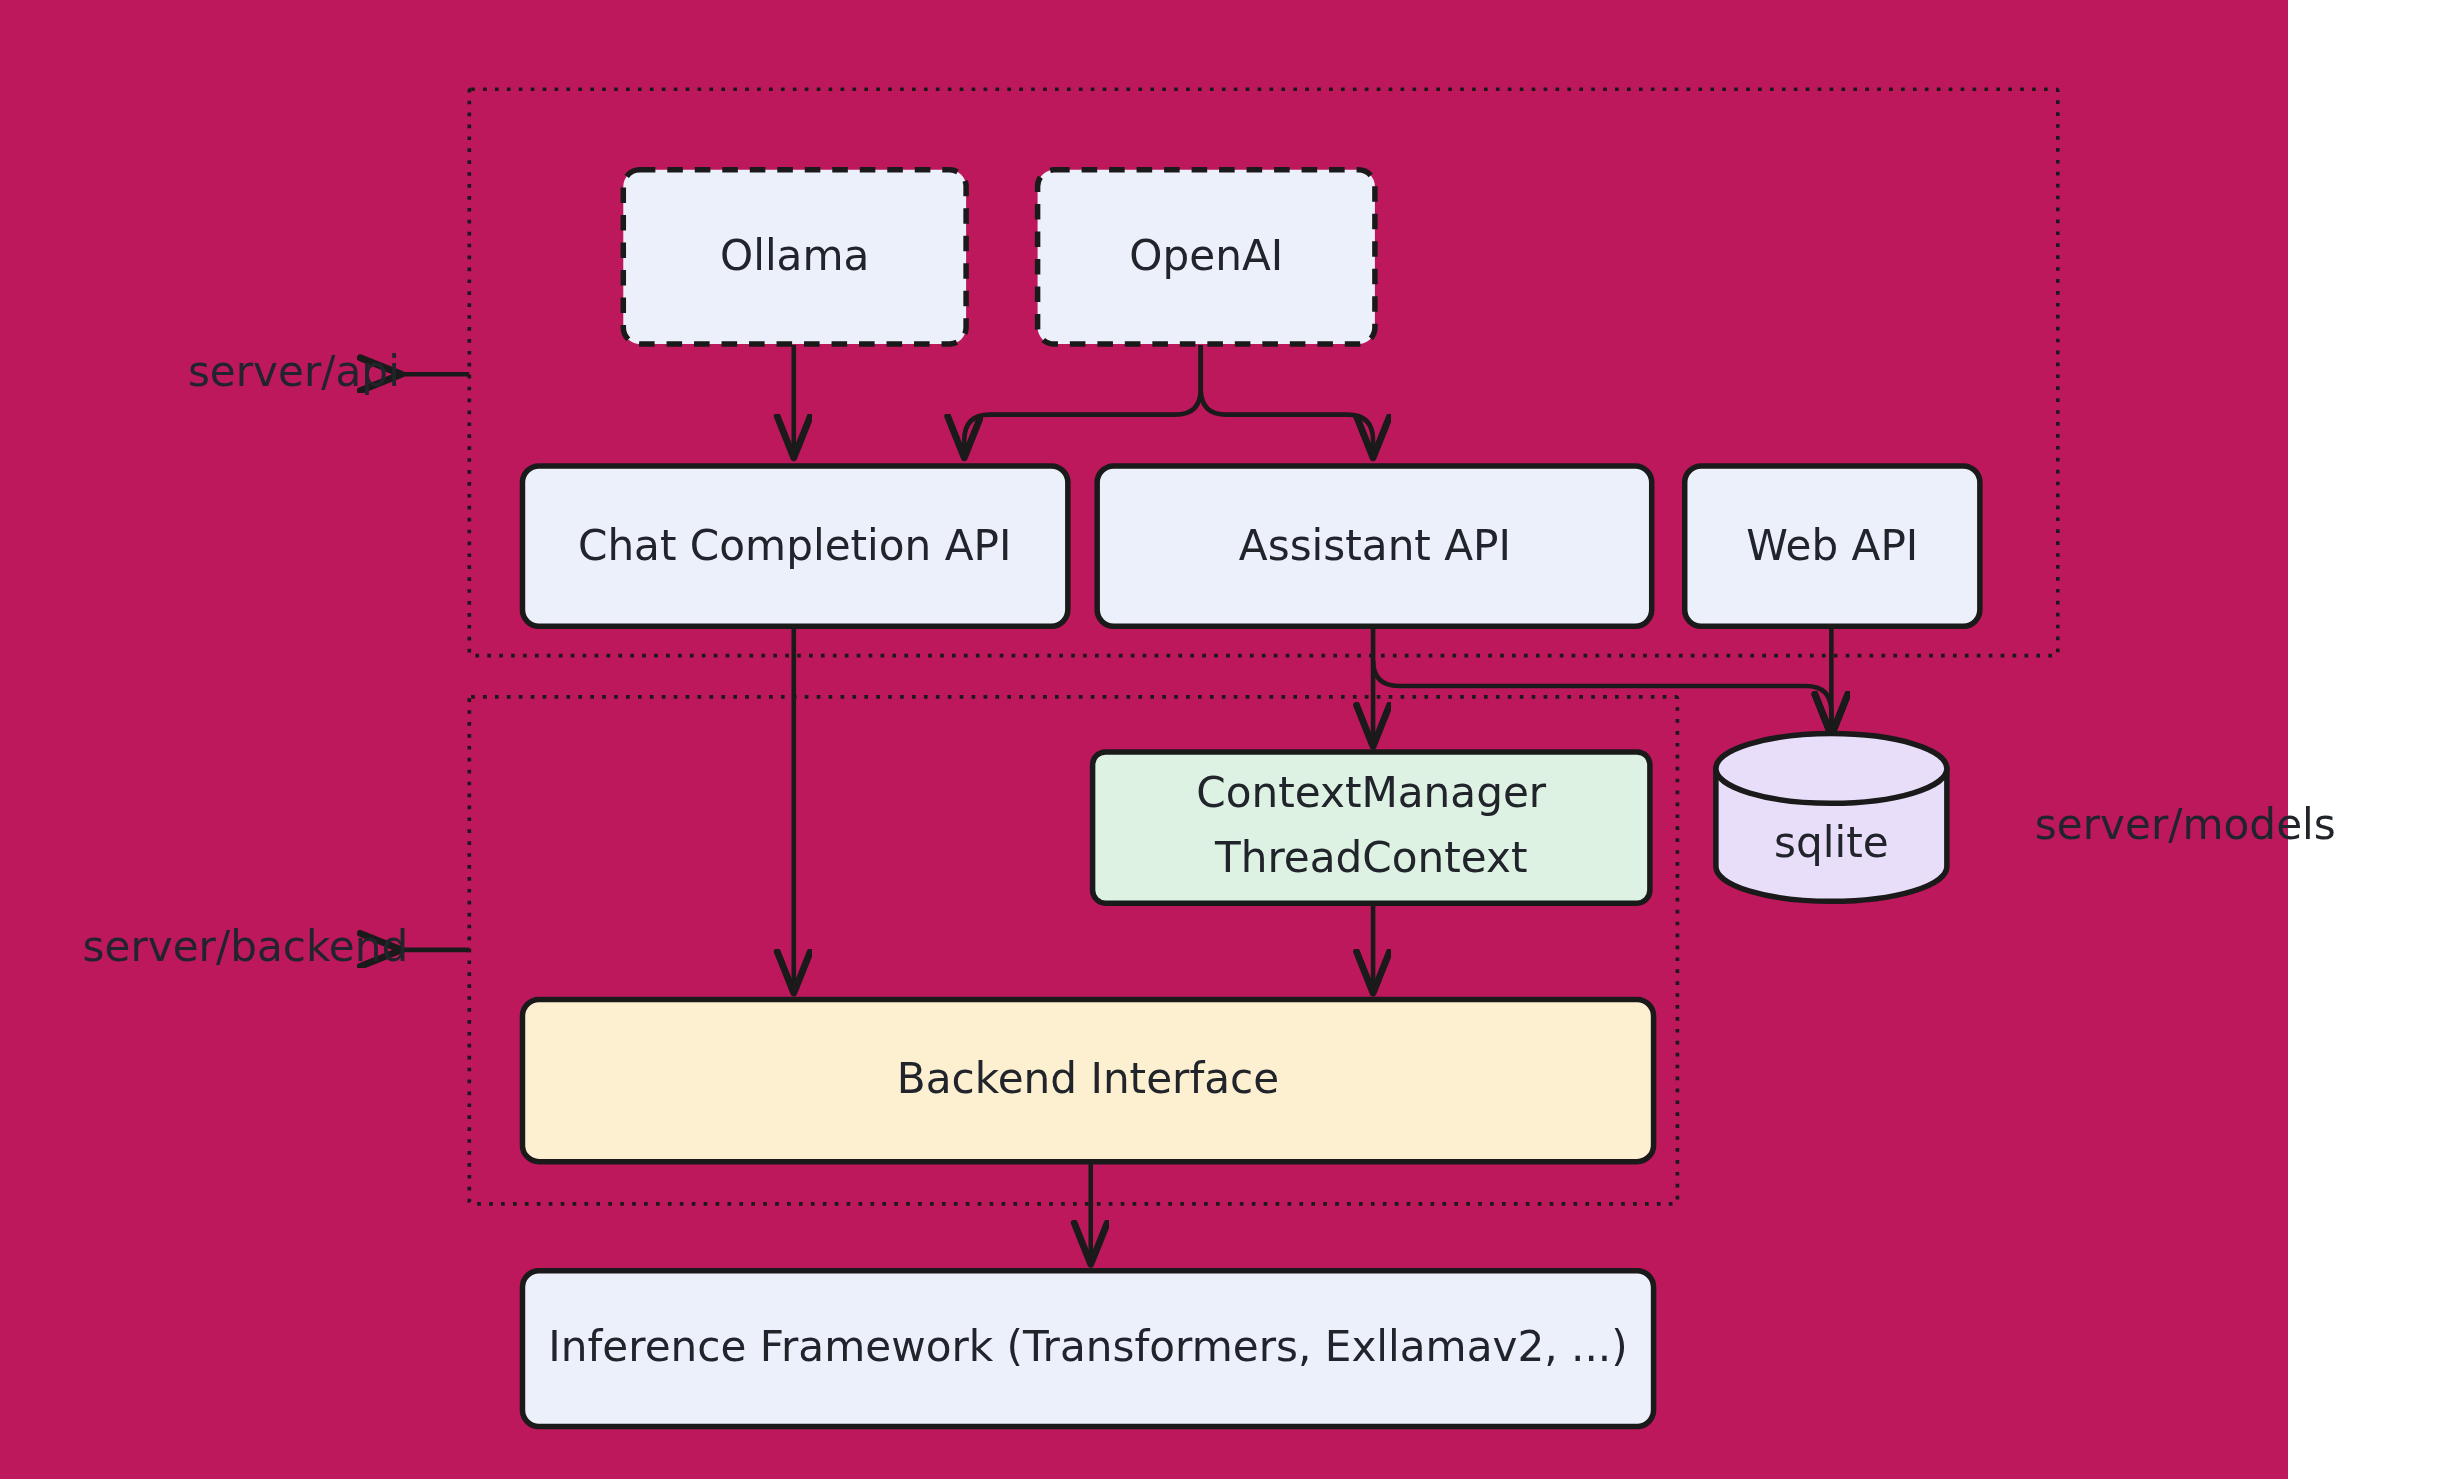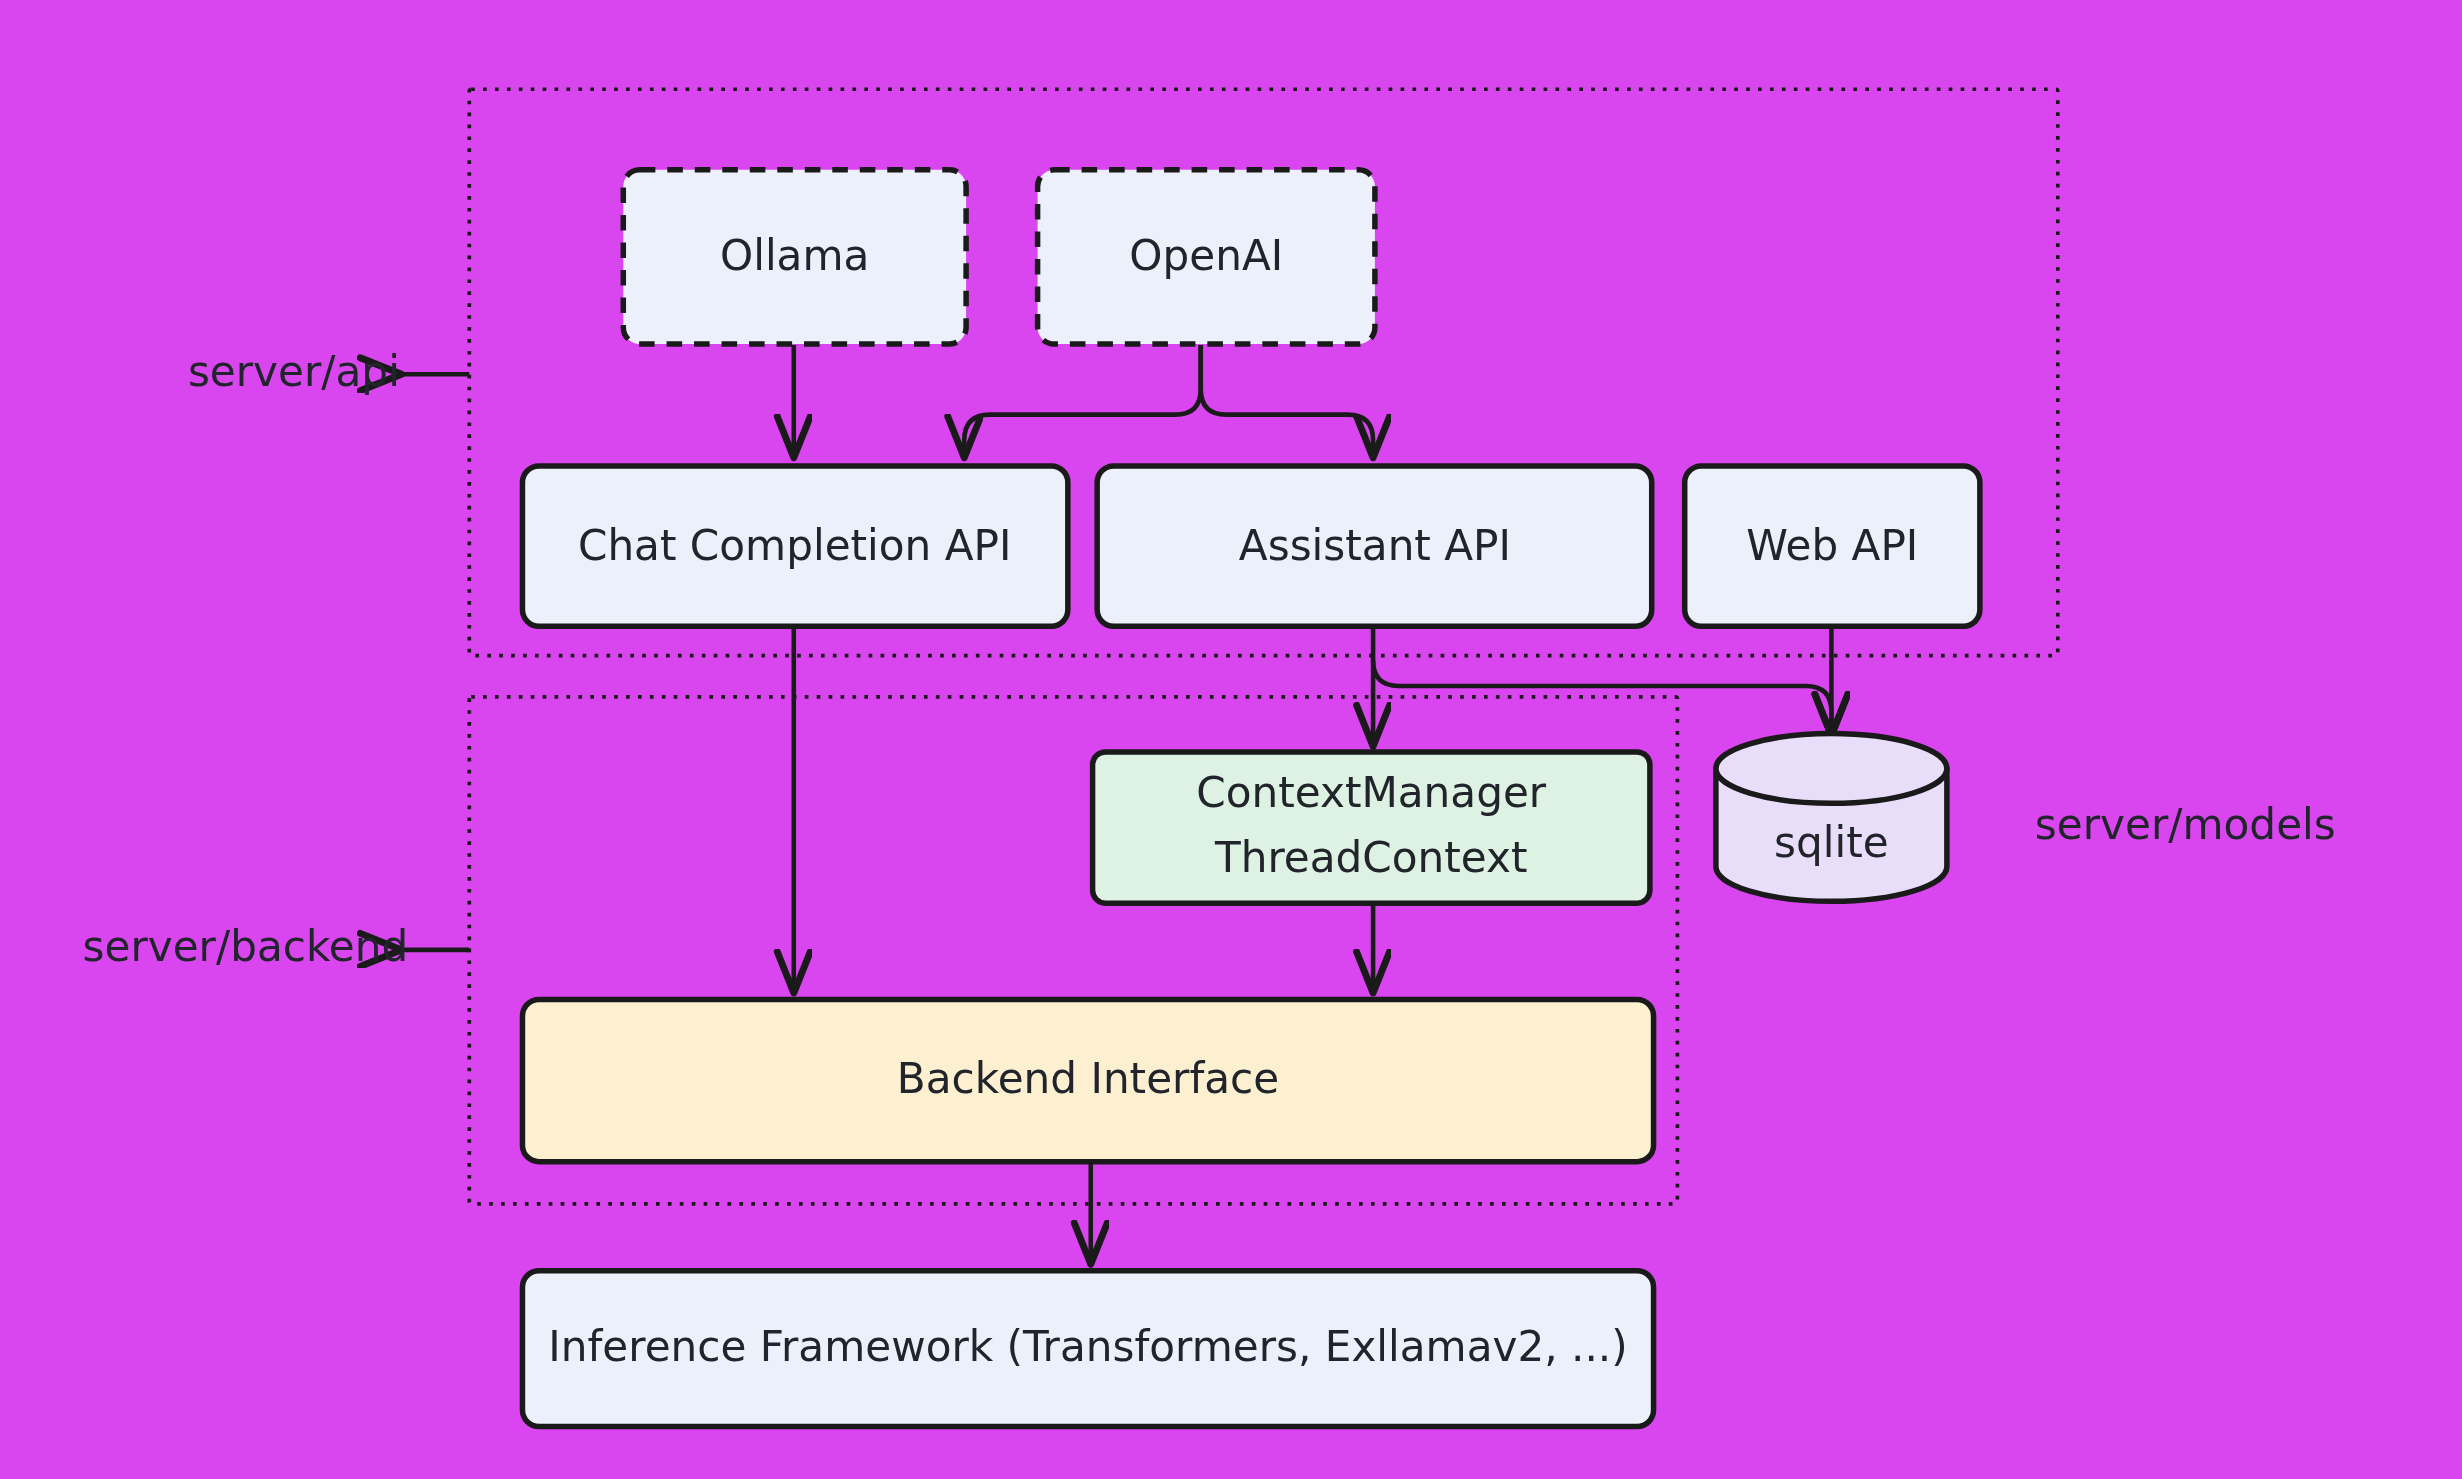--- a/index.html
+++ b/index.html
@@ -9,23 +9,23 @@
   }
   body {
     font-family: "DejaVu Sans", "Liberation Sans", sans-serif;
     width: 2462px;
     height: 1480px;
     overflow: hidden;
     position: relative;
   }
   #stage {
     position: relative;
-    width: 2462px;
+    width: 2288px;
     height: 1480px;
-    background: #d946ef;
+    background: #be185d;
   }
   svg.diagram {
     position: absolute;
     top: 0;
     left: 0;
     width: 2462px;
     height: 1480px;
   }
   .node-label, .group-label {
     fill: #21252b;

